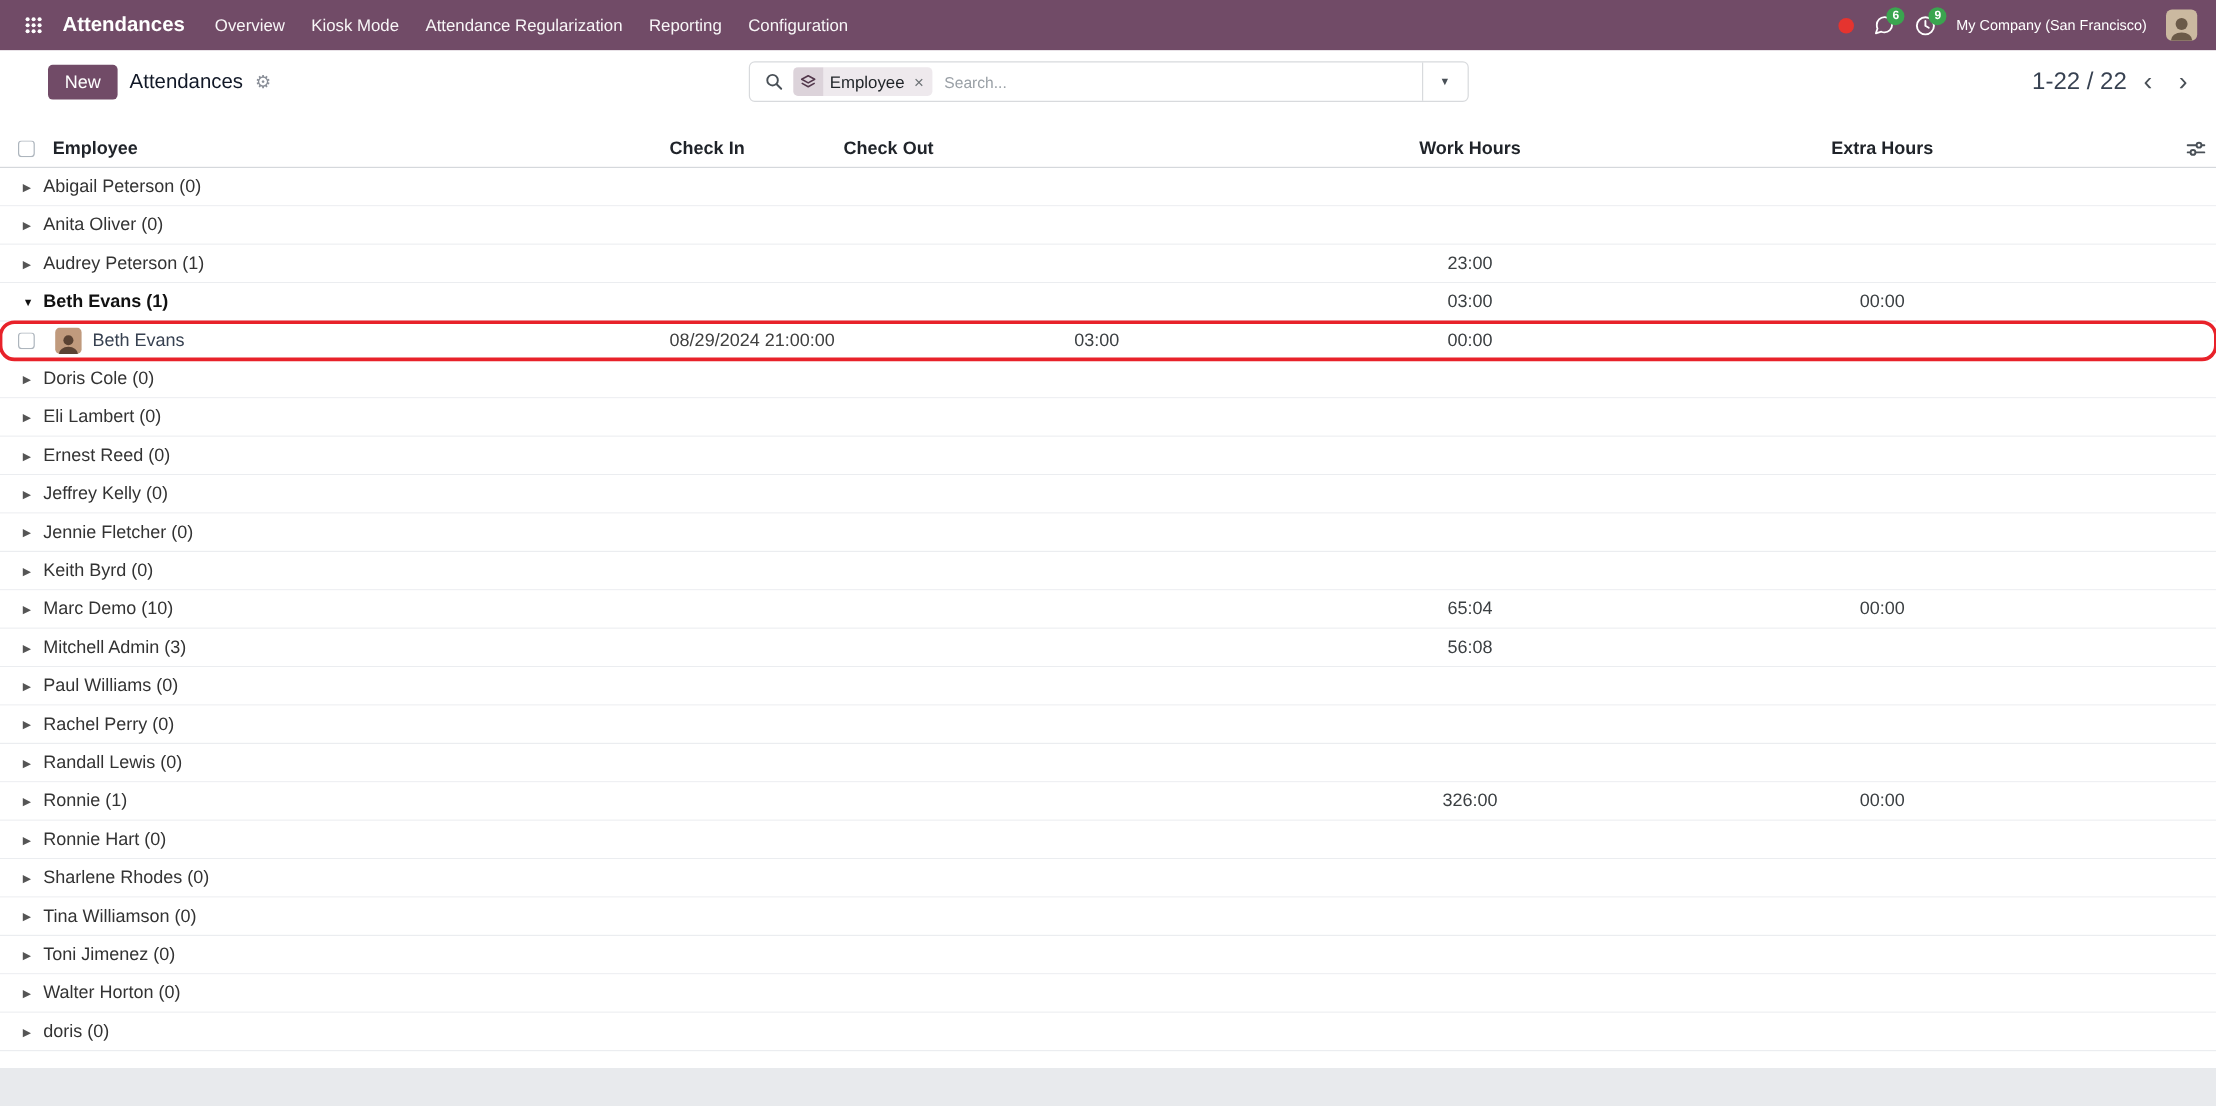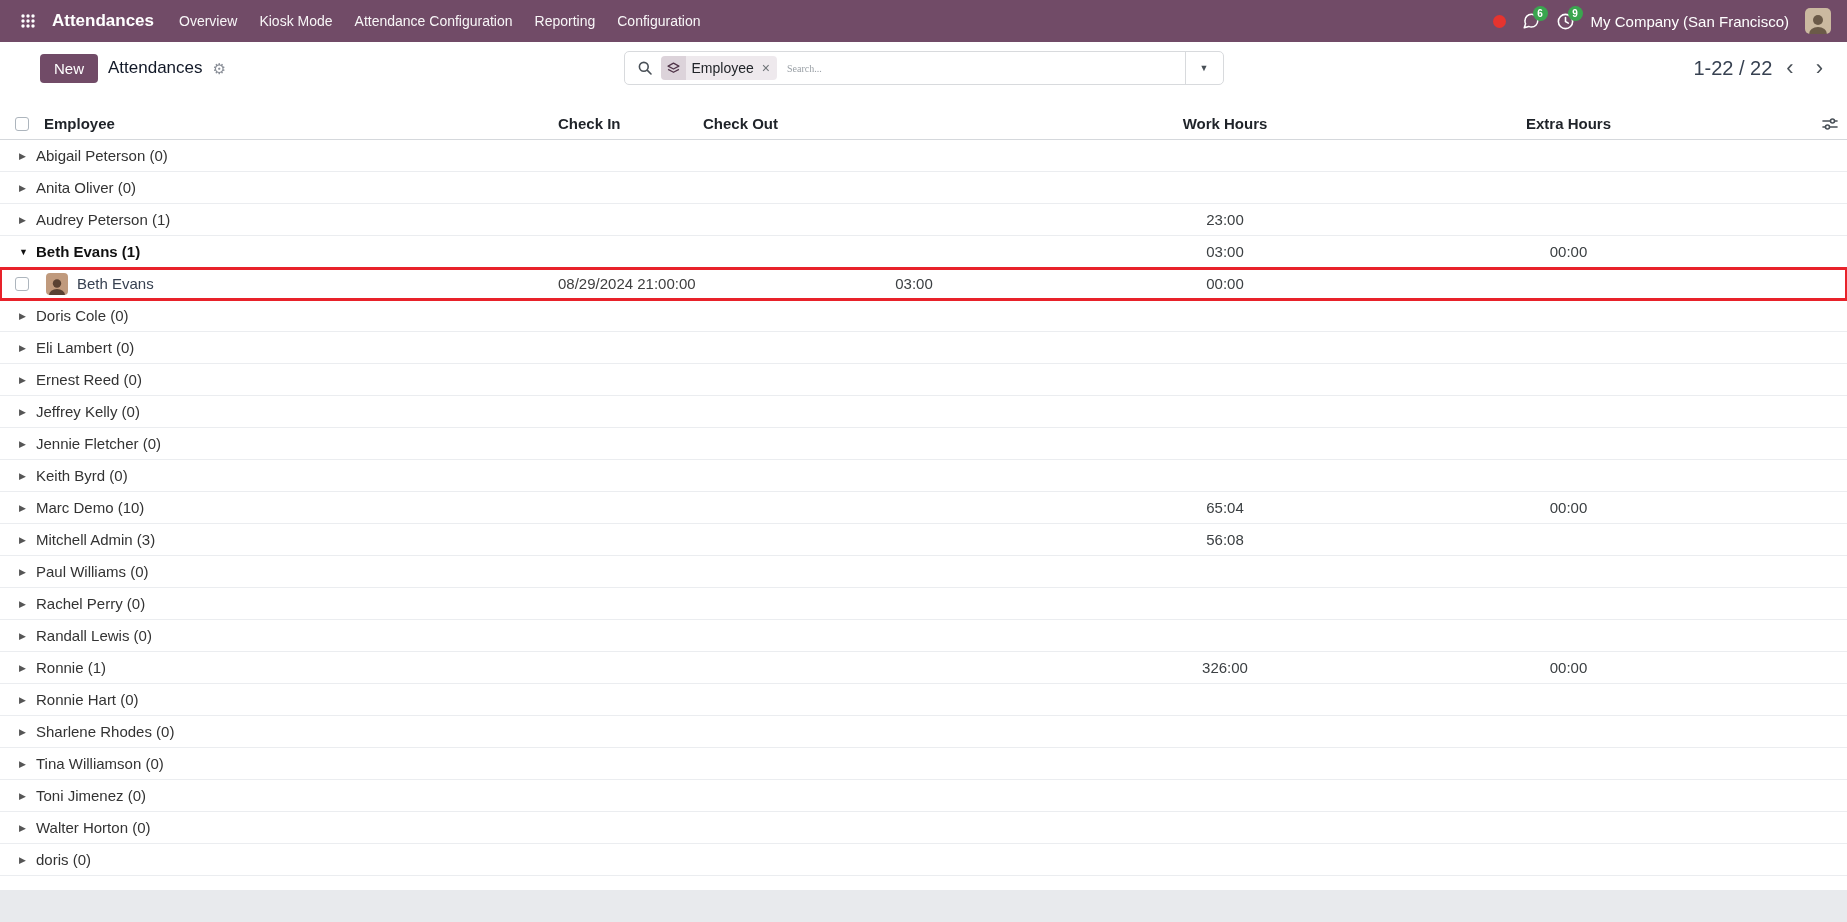--- a/index.html
+++ b/index.html
@@ -26,21 +26,21 @@
   .nav-menu { display:flex; align-items:center; }
   .nav-item { padding:10px 11px; font-size:14px; color:rgba(255,255,255,.95); white-space:nowrap; cursor:pointer; border-radius:4px; }
   .nav-right { display:flex; align-items:center; gap:16px; padding-right:4px; }
   .systray-icon { position:relative; display:flex; align-items:center; cursor:pointer; }
   .badge {
     position:absolute; top:-6px; right:-8px; background:var(--badge); color:#fff;
     font-size:10px; font-weight:700; min-width:15px; height:15px; border-radius:8px;
     display:flex; align-items:center; justify-content:center; padding:0 3px;
   }
   .red-dot { width:13px; height:13px; border-radius:50%; background:#e5342f; }
-  .company { font-size:15px; white-space:nowrap; cursor:pointer; }
+  .company { font-size:12px; white-space:nowrap; cursor:pointer; }
   .nav-avatar {
     width:26px; height:26px; border-radius:5px; overflow:hidden; background:#cbb9a0;
     display:flex; align-items:flex-end; justify-content:center; cursor:pointer;
   }
 
   
   .control-panel {
     height:52px; display:flex; align-items:center; padding:0 16px;
     position:relative; background:#fff;
   }
@@ -59,21 +59,21 @@
   }
   .search-icon-wrap { padding:0 8px 0 12px; display:flex; align-items:center; }
   .facet {
     display:flex; align-items:center; background:rgba(113,75,103,.12);
     border-radius:4px; height:24px; overflow:hidden;
   }
   .facet-icon { display:flex; align-items:center; padding:0 6px; background:rgba(113,75,103,.14); height:100%; }
   .facet-label { padding:0 6px; font-size:14px; color:#212529; }
   .facet-x { padding:0 7px 0 2px; color:#6d7276; font-size:14px; cursor:pointer; }
   .search-input {
-    flex:1; border:none; outline:none; font-family:Liberation Serif, serif; font-size:10px;
+    flex:1; border:none; outline:none; font-family:Liberation Sans, sans-serif; font-size:13px;
     padding:0 10px; color:#212529; min-width:40px; background:transparent;
   }
   .search-input::placeholder { color:#9aa0a6; }
   .search-toggle {
     width:38px; align-self:stretch; border-left:1px solid #d8dadd;
     display:flex; align-items:center; justify-content:center; cursor:pointer;
     color:#495057; font-size:9px;
   }
 
   .cp-right { margin-left:auto; display:flex; align-items:center; gap:6px; }
@@ -102,21 +102,21 @@
   .opt-cell { display:flex; justify-content:flex-end; padding-right:9px; cursor:pointer; }
 
   .group-row { cursor:pointer; }
   .group-head { grid-column:1 / 5; display:flex; align-items:center; padding-left:19px; color:#333; }
   .caret { width:15px; font-size:9px; color:#555; display:inline-block; }
   .group-label { margin-left:2px; }
   .group-row.expanded .group-label,
   .group-row.expanded .caret { font-weight:700; color:#111; }
   .group-row .num, .record-row .num { color:#3c4043; }
 
-  .record-row { cursor:pointer; position:relative; }
+  .record-row { cursor:pointer; position:relative;border-radius:12px; }
   .record-row.highlighted { outline:3px solid var(--hl); outline-offset:-2px; z-index:2; }
   .emp-cell { display:flex; align-items:center; gap:9px; padding-left:2px; }
   .rec-avatar {
     width:22px; height:22px; border-radius:4px; overflow:hidden; background:#c09a7d;
     display:flex; align-items:flex-end; justify-content:center; flex:0 0 auto;
   }
   .rec-name { color:#374151; }
   .dt-cell { color:#404040; }
 
   .footer-band {
@@ -140,21 +140,21 @@
           <circle cx="3" cy="13" r="1.7"></circle>
             <circle cx="8" cy="13" r="1.7"></circle>
             <circle cx="13" cy="13" r="1.7"></circle>
         </g>
       </svg>
     </span>
     <span class="app-title">Attendances</span>
     <div class="nav-menu">
       <span class="nav-item">Overview</span>
       <span class="nav-item">Kiosk Mode</span>
-      <span class="nav-item">Attendance Configuration</span>
+      <span class="nav-item">Attendance Regularization</span>
       <span class="nav-item">Reporting</span>
       <span class="nav-item">Configuration</span>
     </div>
   </div>
   <div class="nav-right">
     <span class="systray-icon">
       <span class="red-dot"></span>
     </span>
     <span class="systray-icon">
       <svg width="18" height="18" viewBox="0 0 24 24" fill="none" stroke="#ffffff" stroke-width="2" stroke-linejoin="round">

